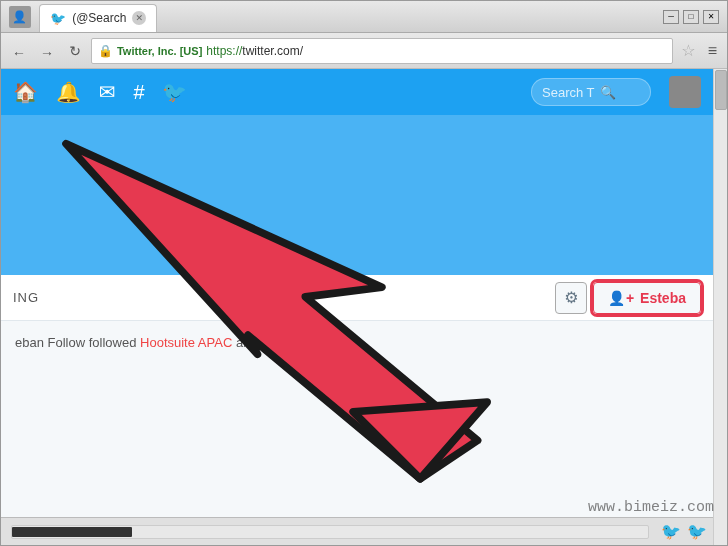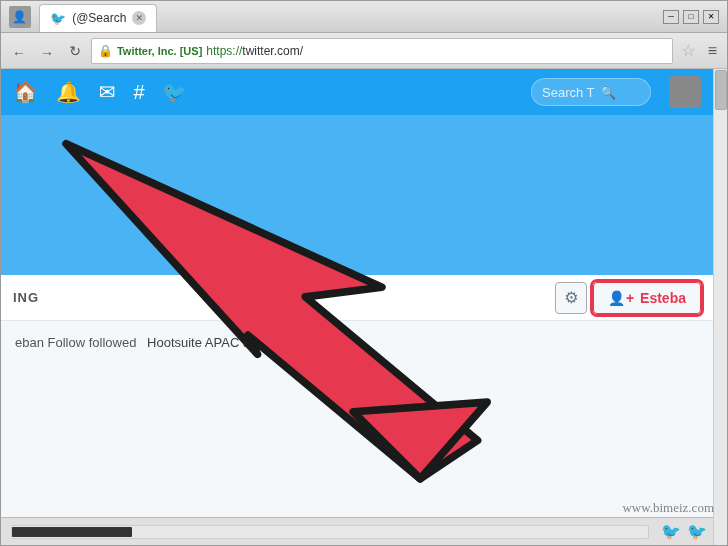--- a/index.html
+++ b/index.html
@@ -237,21 +237,21 @@
       height: 46px;
       display: flex;
       align-items: center;
       padding: 0 12px;
       border-bottom: 1px solid #e1e8ed;
       flex-shrink: 0;
     }
     .profile-name-area {
       font-size: 13px;
       color: #555;
-      font-weight: bold;
+      font-weight: normal;
       text-transform: uppercase;
       letter-spacing: 1px;
     }
     .action-spacer { flex: 1; }
     .gear-btn {
       width: 32px;
       height: 32px;
       border: 1px solid #aaa;
       border-radius: 4px;
       background: #f5f8fa;
@@ -284,23 +284,22 @@
       background: #f5f8fa;
       flex: 1;
       padding: 12px 14px;
     }
     .feed-item {
       font-size: 13px;
       color: #555;
       line-height: 1.5;
     }
     .feed-link {
-      color: #404040;
+      color: #ef4444;
       text-decoration: none;
-      margin-left: 7px;
     }
 
     
     .arrow-overlay {
       position: absolute;
       top: 0;
       left: 0;
       width: 100%;
       height: 100%;
       pointer-events: none;
@@ -343,24 +342,24 @@
     .bottom-bird {
       color: #1da1f2;
       font-size: 16px;
     }
 
     
     .watermark {
       position: absolute;
       bottom: 30px;
       right: 14px;
-      font-size: 13px;
+      font-size: 15px;
       color: rgba(80,80,80,0.7);
       z-index: 10;
-      font-family: Liberation Serif, serif;
+      font-family: Liberation Mono, monospace;
     }
 
     
     .profile-section {
       position: relative;
       flex: 1;
       display: flex;
       flex-direction: column;
       overflow: hidden;
     }

